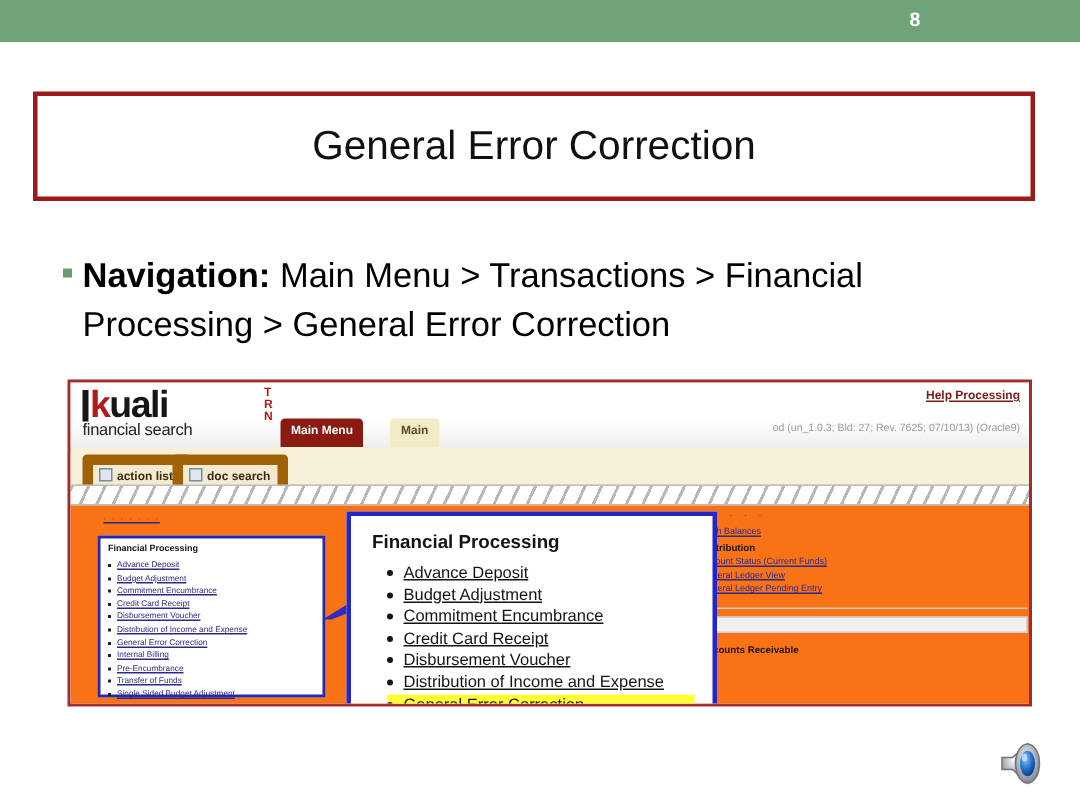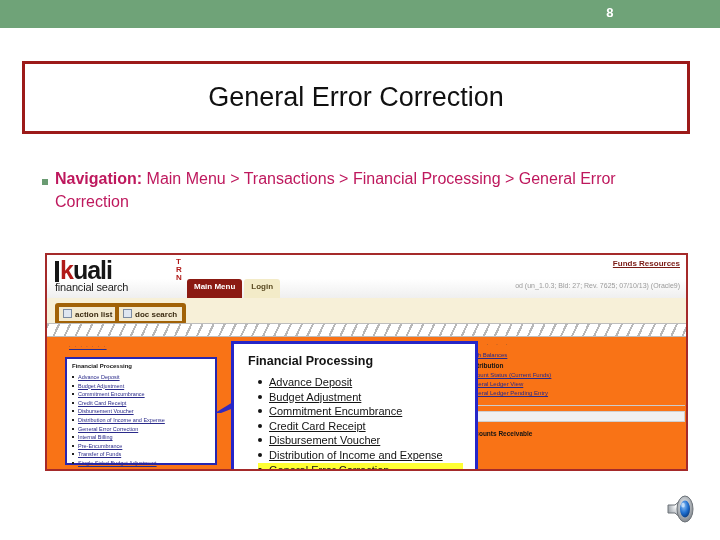--- a/index.html
+++ b/index.html
@@ -62,22 +62,22 @@
     align-items: flex-start;
   }
   .bullet-dot {
     width: 6px; height: 6px;
     background: #6a9b72;
     margin-top: 12px;
     margin-right: 7px;
     flex: 0 0 auto;
   }
   #nav-text {
-    font-size: 16px;
-    color: #be185d;
+    font-size: 23px;
+    color: #000000;
     line-height: 1.45;
     max-width: 600px;
   }
   #nav-label {
     font-weight: bold;
   }
 
   
   #app-screenshot {
     position: absolute;
@@ -135,21 +135,21 @@
     position: absolute;
     left: 140px; top: 24px;
     display: flex;
     align-items: flex-end;
   }
   .tab {
     font-size: 8px;
     font-weight: bold;
     padding: 3px 7px 18px 7px;
     border-radius: 3px 3px 0 0;
-    margin-right: 2px;
+    margin-right: 18px;
     line-height: 9px;
   }
   .tab.active {
     background: #8b1a12;
     color: #ffffff;
   }
   .tab.inactive {
     background: #f3ebc8;
     color: #5a4a22;
   }
@@ -177,21 +177,21 @@
     background: #f7f0d8;
     border-bottom: 1px solid #d8cfa8;
   }
   .tool-btn {
     position: absolute;
     top: 5px;
     font-size: 8px;
     font-weight: bold;
     color: #3a2a10;
     background: #f3ead0;
-    border: 4px solid #a16207;
+    border: 7px solid #a16207;
     border-radius: 3px;
     padding: 2px 5px 2px 4px;
     line-height: 9px;
   }
   .tool-btn .glyph {
     display: inline-block;
     width: 7px; height: 7px;
     border: 1px solid #7c8ba0;
     background: #dfe6f0;
     vertical-align: -1px;
@@ -424,23 +424,23 @@
   <div class="kuali-band">
     <div class="kuali-logo"><span class="bar"></span><span class="k">k</span><span>uali</span></div>
     <div class="kuali-sub">financial search</div>
     <div class="kuali-trn">
       <div>T</div>
       <div>R</div>
       <div>N</div>
     </div>
     <div class="kuali-tabs">
       <div class="tab active">Main Menu</div>
-      <div class="tab inactive">Login</div>
+      <div class="tab inactive">Main</div>
     </div>
-    <div class="help-resources">Funds Resources</div>
+    <div class="help-resources">Help Processing</div>
     <div class="version-line">od (un_1.0.3; Bld: 27; Rev. 7625; 07/10/13) (Oracle9)</div>
   </div>
 
   <div class="toolbar-row">
     <div class="tool-btn" id="btn-action-list"><span class="glyph"></span><span>action list</span></div>
     <div class="tool-btn" id="btn-doc-search"><span class="glyph"></span><span>doc search</span></div>
   </div>
 
 
   <div class="zigzag"></div>

